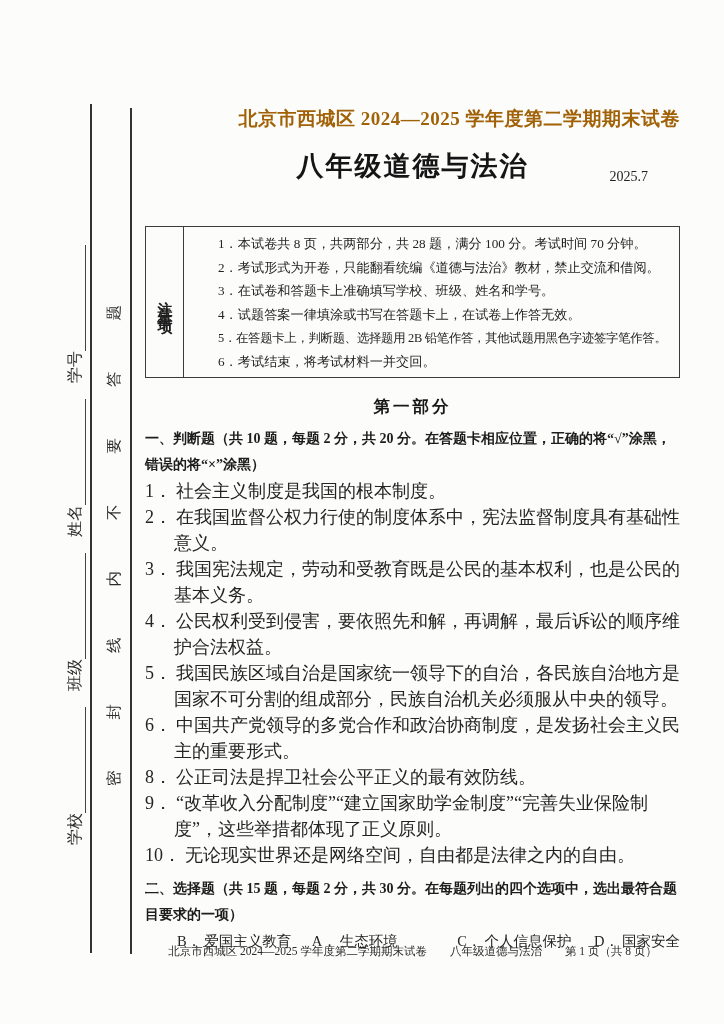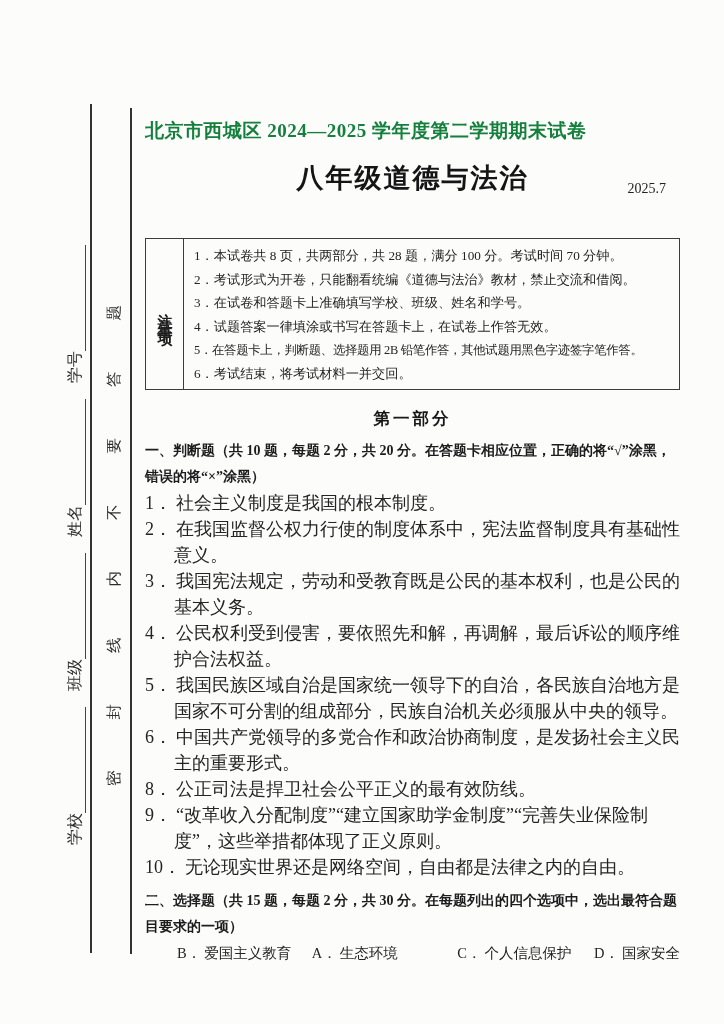--- a/index.html
+++ b/index.html
@@ -24,28 +24,28 @@
   .seal-field{display:flex;align-items:flex-end;}
   .f-blank{display:inline-block;width:106px;border-bottom:1.4px solid #444;height:18px;}
   .seal-phrase{
     position:absolute;left:-168px;top:509px;width:566px;height:22px;
     transform:rotate(-90deg);
     font-size:15.5px;letter-spacing:51px;white-space:nowrap;
     color:#2c2c2c;text-align:center;
   }
   
   .content{position:absolute;left:145px;top:100px;width:535px;}
-  .title1{margin-top:18px;text-align:left;font-size:19px;font-weight:700;letter-spacing:.5px;color:#15803d;}
+  .title1{margin-top:6px;text-align:right;font-size:19px;font-weight:700;letter-spacing:.5px;color:#a16207;}
   .title2-row{position:relative;margin-top:16px;height:38px;}
   .title2{text-align:center;font-size:27px;font-weight:700;letter-spacing:2px;color:#151515;}
-  .exam-date{position:absolute;right:14px;bottom:1px;font-size:14px;font-weight:400;color:#222;}
+  .exam-date{position:absolute;right:32px;bottom:1px;font-size:14px;font-weight:400;color:#222;}
   
   .notice{
     margin-top:40px;height:152px;box-sizing:border-box;
-    border:1.6px solid #3c3c3c;display:flex;
+    border:1.6px solid #3c3c3c;display:flex;gap:24px;
   }
   .notice-label{
     width:37px;border-right:1.4px solid #3c3c3c;
     display:flex;align-items:center;justify-content:center;
     writing-mode:vertical-lr;letter-spacing:7px;
     font-size:15px;font-weight:700;color:#1e1e1e;
   }
   .notice-items{flex:1;padding:7px 4px 5px 10px;display:flex;flex-direction:column;justify-content:space-between;}
   .notice-item{font-size:13.2px;line-height:20px;white-space:nowrap;color:#242424;}
   .notice-item.tight{font-size:12.4px;letter-spacing:-.3px;}
@@ -136,14 +136,15 @@
 
     <div class="options">
       <span class="option oB"><span class="olabel">B．</span><span>爱国主义教育</span></span>
       <span class="option oA"><span class="olabel">A．</span><span>生态环境</span></span>
       <span class="option oC"><span class="olabel">C．</span><span>个人信息保护</span></span>
       <span class="option oD"><span class="olabel">D．</span><span>国家安全</span></span>
     </div>
 
   </div>
 
+  <div class="footer">北京市西城区 2024—2025 学年度第二学期期末试卷　　八年级道德与法治　　第 1 页（共 8 页）</div>
 
 </div>
 
 </body></html>

